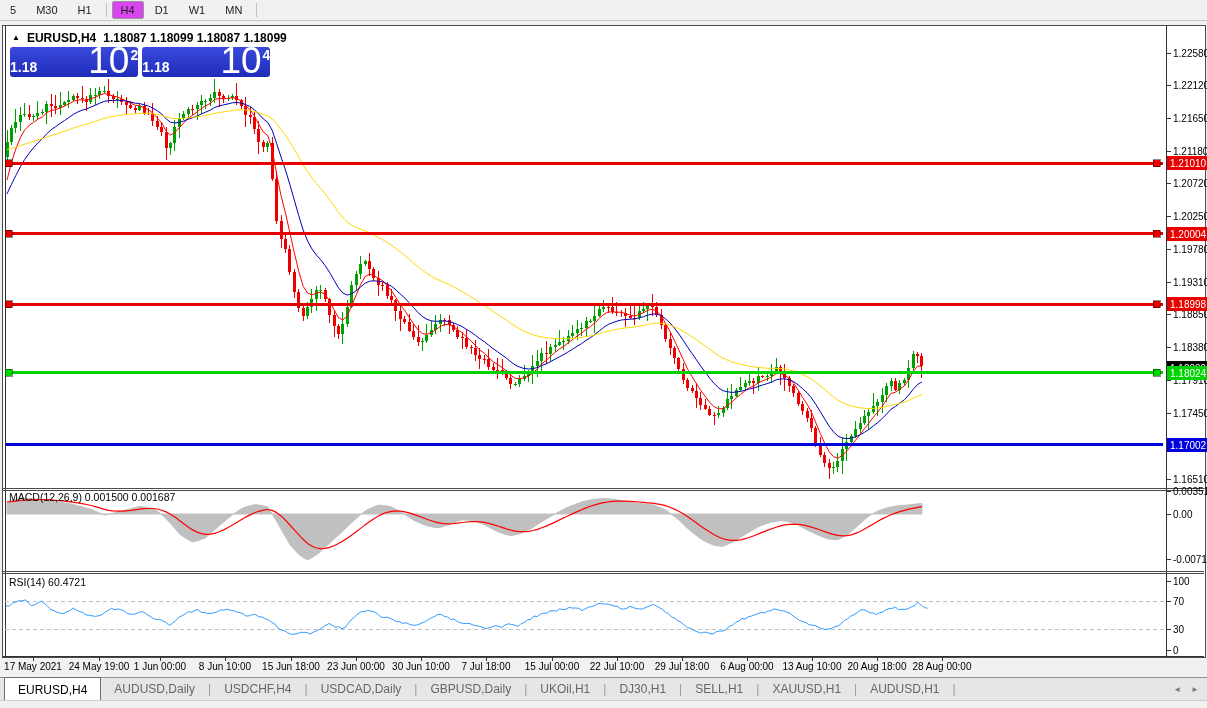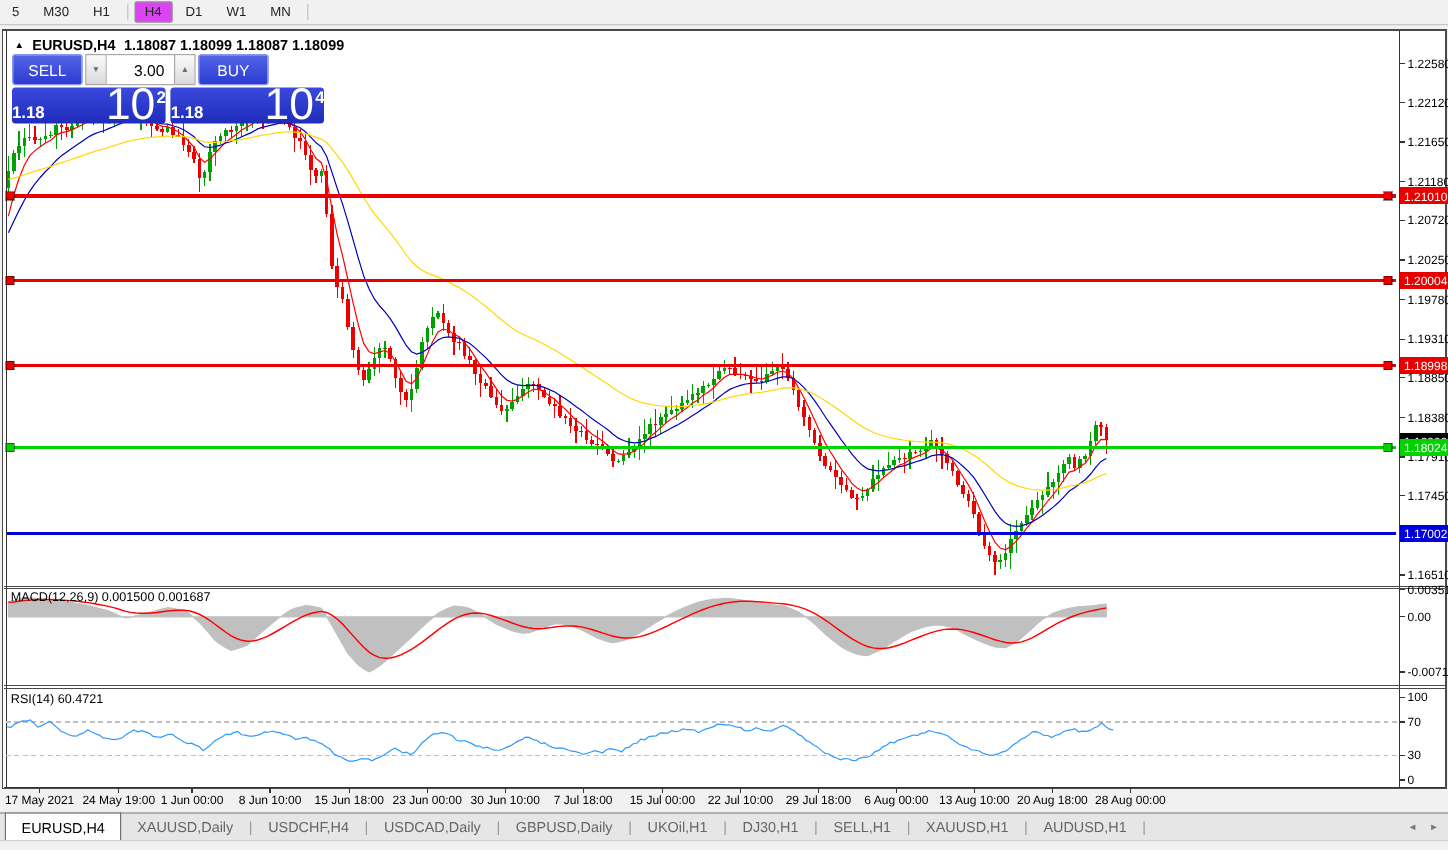--- a/index.html
+++ b/index.html
@@ -634,47 +634,38 @@
         </g>
       </svg>
 
     <div class="chart-title">
       <span class="tri">▲</span>
       <span>EURUSD,H4</span>
       <span>1.18087 1.18099 1.18087 1.18099</span>
     </div>
 
     <div class="owidget">
-      <div class="orow1">
-        <button class="obtn">SELL</button>
-        <div class="ovol">
-          <button class="spin"><span>▼</span></button>
-          <input class="ofield" value="3.00" style="">
-          <button class="spin"><span>▲</span></button>
-        </div>
-        <button class="obtn">BUY</button>
-      </div>
       <div class="orow2">
         <div class="oprice">
           <span class="p-small">1.18</span>
           <span class="p-big">10</span>
           <span class="p-sup">2</span>
         </div>
         <div class="oprice">
           <span class="p-small">1.18</span>
           <span class="p-big">10</span>
           <span class="p-sup">4</span>
         </div>
       </div>
     </div>
   </div>
 
   <div class="tabbar" id="tabbar">
       <div class="tab active">EURUSD,H4</div>
-      <div class="tab">XAUUSD,Daily</div>
+      <div class="tab">AUDUSD,Daily</div>
       <div class="tabdiv">|</div>
       <div class="tab">USDCHF,H4</div>
       <div class="tabdiv">|</div>
       <div class="tab">USDCAD,Daily</div>
       <div class="tabdiv">|</div>
       <div class="tab">GBPUSD,Daily</div>
       <div class="tabdiv">|</div>
       <div class="tab">UKOil,H1</div>
       <div class="tabdiv">|</div>
       <div class="tab">DJ30,H1</div>

